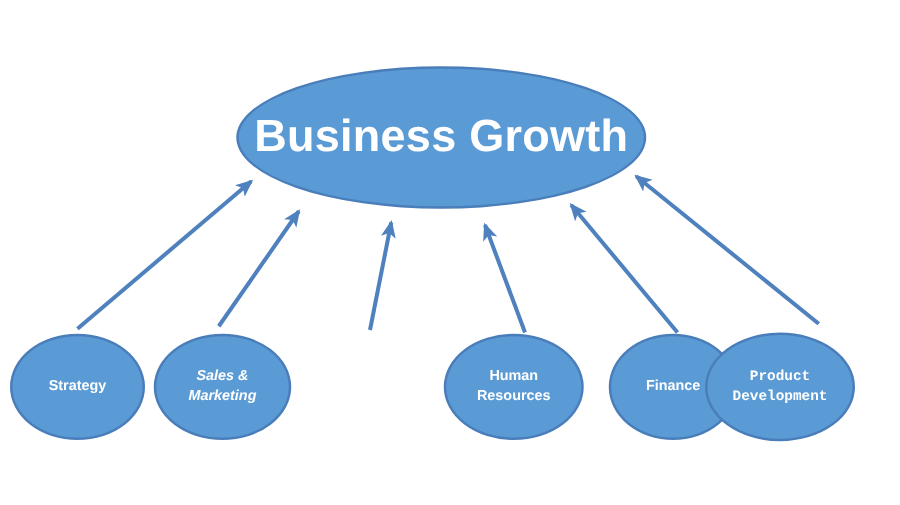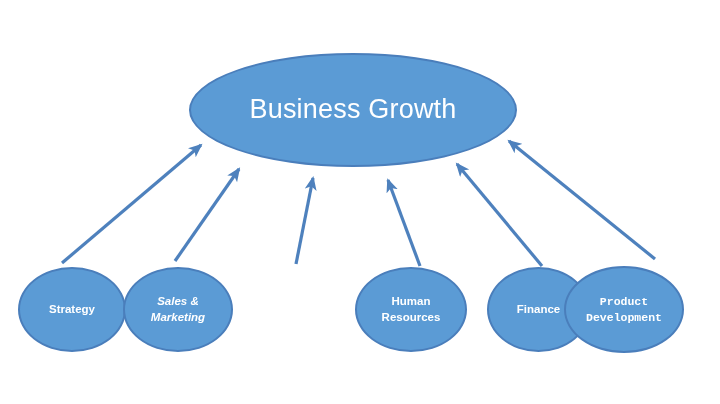--- a/index.html
+++ b/index.html
@@ -37,32 +37,32 @@
     border-radius:50%;
     display:flex; align-items:center; justify-content:center;
     text-align:center;
     box-sizing:border-box;
     color: var(--label);
   }
   .node-center{
     left:189px; top:53px; width:328px; height:114px;
   }
   .node-center .node-label{
-    font-size:27px; font-weight:normal; letter-spacing:0.2px;
+    font-size:36px; font-weight:bold; letter-spacing:0.2px;
     padding-bottom:2px;
   }
   .node-small{
     width:110px; height:85px; top:267px;
   }
   .node-small .node-label{
     font-size:11.5px; font-weight:bold; line-height:1.35;
     white-space:pre-line;
     padding:0 6px;
   }
-  #node-strategy       { left:18px;   width:108px;text-align:right; }
+  #node-strategy       { left:8px;   width:108px;text-align:right; }
   #node-sales          { left:123px; width:110px;font-style:italic; }
   #node-operations     { left:235px; width:110px; }
   #node-human-resources{ left:355px; width:112px; }
   #node-finance        { left:487px; width:103px; }
   #node-product-dev    { left:564px; top:266px; width:120px; height:87px;font-family:Liberation Mono, monospace; }
 </style>
 </head>
 <body>
 
 <div class="canvas">

